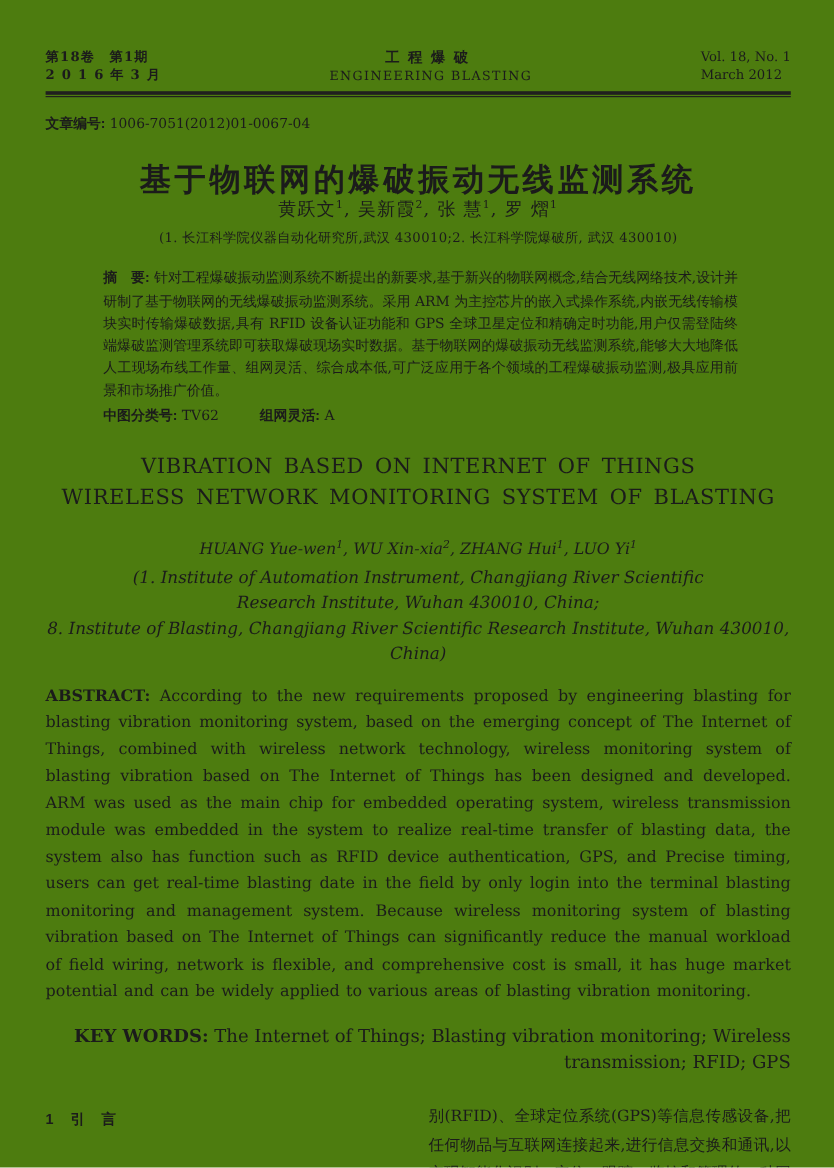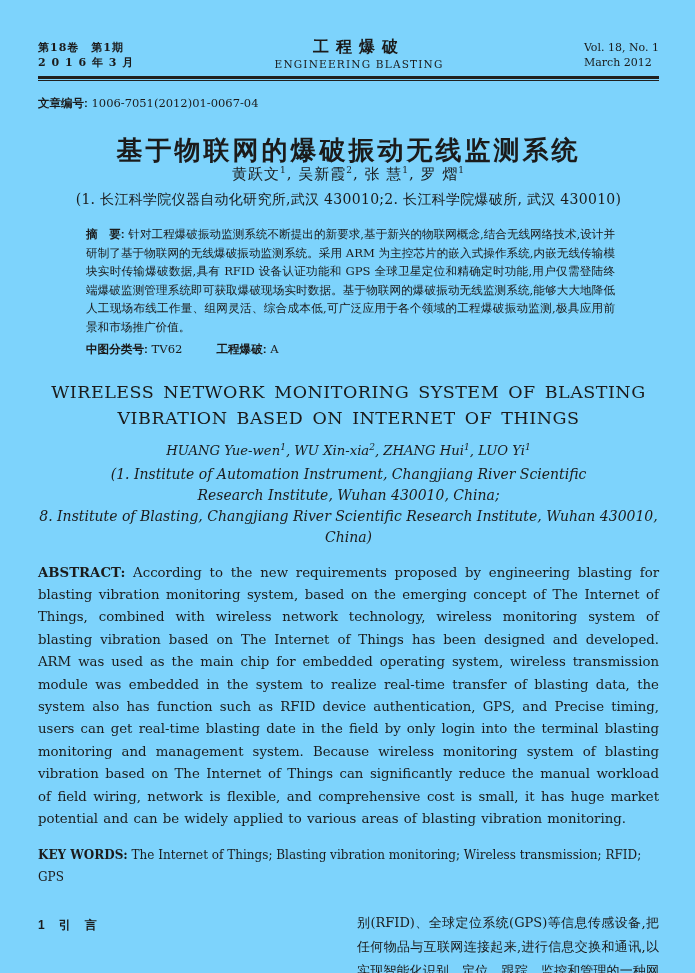--- a/index.html
+++ b/index.html
@@ -1,48 +1,48 @@
 <!DOCTYPE html>
 <html><head>
 <meta charset="utf-8">
 <style>
   html,body{margin:0;padding:0;background:#f6f5f1;}
   .page{
     position:relative;
     width:695px;height:973px;
     margin:0 auto;
-    background:#7dd3fc;
+    background:#4d7c0f;
     color:#1b1b1b;
     font-family:"DejaVu Serif","Liberation Serif",serif;
     box-sizing:border-box;
     padding:40px 36px 0 38px;
     overflow:hidden;
   }
   .hdr{display:flex;justify-content:space-between;align-items:flex-start;}
   .hdr-left{font-size:11px;line-height:15px;font-weight:600;letter-spacing:1px;white-space:nowrap;}
   .hdr-center{text-align:center;flex:1;}
-  .hdr-journal-cn{font-size:16px;font-weight:700;letter-spacing:7px;line-height:17px;font-family:Liberation Mono, monospace;}
+  .hdr-journal-cn{font-size:12px;font-weight:700;letter-spacing:7px;line-height:17px;}
   .hdr-journal-en{font-size:10.5px;letter-spacing:1.2px;line-height:14px;}
   .hdr-right{font-size:11px;line-height:15px;white-space:nowrap;text-align:left;}
   .rule{margin-top:5px;height:1px;border-top:3px solid #20201e;border-bottom:1px solid #20201e;}
   .article-no{margin-top:15px;font-size:11.5px;}
   .cn-label{font-family:"Liberation Sans","DejaVu Sans",sans-serif;font-weight:700;}
   .title-cn{margin-top:24px;text-align:center;font-size:26px;font-weight:700;letter-spacing:3px;line-height:30px;}
   .authors-cn{text-align:center;font-size:15px;letter-spacing:1px;}
   .authors-cn sup,.authors-en sup,.refsup{font-size:9px;vertical-align:super;line-height:0;}
-  .affil-cn{margin-top:7px;text-align:center;font-size:14px;letter-spacing:.3px;}
+  .affil-cn{margin-top:7px;text-align:center;font-size:11px;letter-spacing:.3px;}
   .abs-cn{margin:16px 44px 0 48px;font-size:11.6px;line-height:18.6px;text-align:justify;}
   .kw-cn{margin:1px 40px 0 48px;font-size:11.6px;line-height:19px;}
   .clc-cn{margin:2px 40px 0 48px;font-size:11.6px;line-height:19px;}
   .clc-gap{display:inline-block;width:34px;}
   .title-en{margin-top:20px;text-align:center;font-size:17.5px;line-height:26px;letter-spacing:.5px;word-spacing:3px;}
-  .authors-en{margin-top:12px;text-align:center;font-style:italic;font-size:13.2px;}
+  .authors-en{margin-top:23px;text-align:center;font-style:italic;font-size:13.2px;}
   .affil-en{margin-top:6px;text-align:center;font-style:italic;font-size:14px;line-height:21px;}
   .abs-en{margin-top:14px;font-size:13.3px;line-height:22.4px;text-align:justify;word-spacing:1px;}
-  .kw-en{font-size:12px;line-height:22.4px;margin-top:0;}
+  .kw-en{font-size:15px;line-height:22.4px;margin-top:0;text-align:right;}
   .en-label{font-weight:700;font-style:normal;}
   .twocol{display:flex;gap:17px;margin-top:22px;}
   .col{flex:1;min-width:0;}
   .sec-head{font-family:"Liberation Sans","DejaVu Sans",sans-serif;font-weight:700;font-size:12px;margin:6px 0 14px 0;letter-spacing:1px;}
   .para-cn{font-size:13px;line-height:24px;text-align:justify;margin:0;}
 </style>
 </head>
 <body>
 
 <div class="page">
@@ -75,25 +75,25 @@
     <span><span>吴新霞</span><sup>2</sup></span><span>,</span>
     <span><span>张 慧</span><sup>1</sup></span><span>,</span>
     <span><span>罗 熠</span><sup>1</sup></span>
   </div>
 
   <div class="affil-cn">(1. 长江科学院仪器自动化研究所,武汉 430010;2. 长江科学院爆破所, 武汉 430010)</div>
 
   <p class="abs-cn"><span class="cn-label">摘　要:</span><span> 针对工程爆破振动监测系统不断提出的新要求,基于新兴的物联网概念,结合无线网络技术,设计并研制了基于物联网的无线爆破振动监测系统。采用 ARM 为主控芯片的嵌入式操作系统,内嵌无线传输模块实时传输爆破数据,具有 RFID 设备认证功能和 GPS 全球卫星定位和精确定时功能,用户仅需登陆终端爆破监测管理系统即可获取爆破现场实时数据。基于物联网的爆破振动无线监测系统,能够大大地降低人工现场布线工作量、组网灵活、综合成本低,可广泛应用于各个领域的工程爆破振动监测,极具应用前景和市场推广价值。</span></p>
 
 
-  <p class="clc-cn"><span class="cn-label">中图分类号:</span><span> TV62</span><span class="clc-gap"></span><span class="cn-label">工程爆破:</span><span> A</span></p>
+  <p class="clc-cn"><span class="cn-label">中图分类号:</span><span> TV62</span><span class="clc-gap"></span><span class="cn-label">组网灵活:</span><span> A</span></p>
 
   <div class="title-en">
+    <div>VIBRATION BASED ON INTERNET OF THINGS</div>
     <div>WIRELESS NETWORK MONITORING SYSTEM OF BLASTING</div>
-    <div>VIBRATION BASED ON INTERNET OF THINGS</div>
   </div>
 
   <div class="authors-en">
     <span><span>HUANG Yue-wen</span><sup>1</sup></span><span>, </span>
     <span><span>WU Xin-xia</span><sup>2</sup></span><span>, </span>
     <span><span>ZHANG Hui</span><sup>1</sup></span><span>, </span>
     <span><span>LUO Yi</span><sup>1</sup></span>
   </div>
 
   <div class="affil-en">

